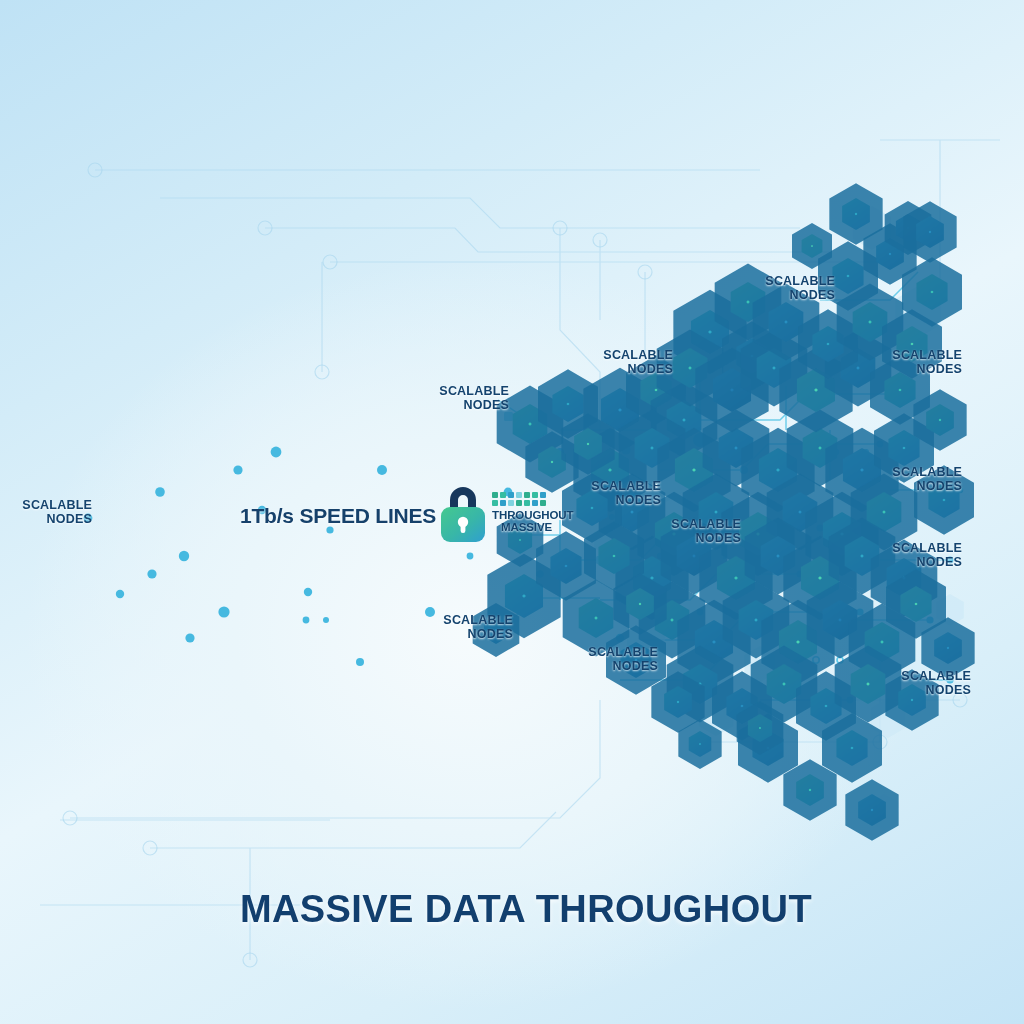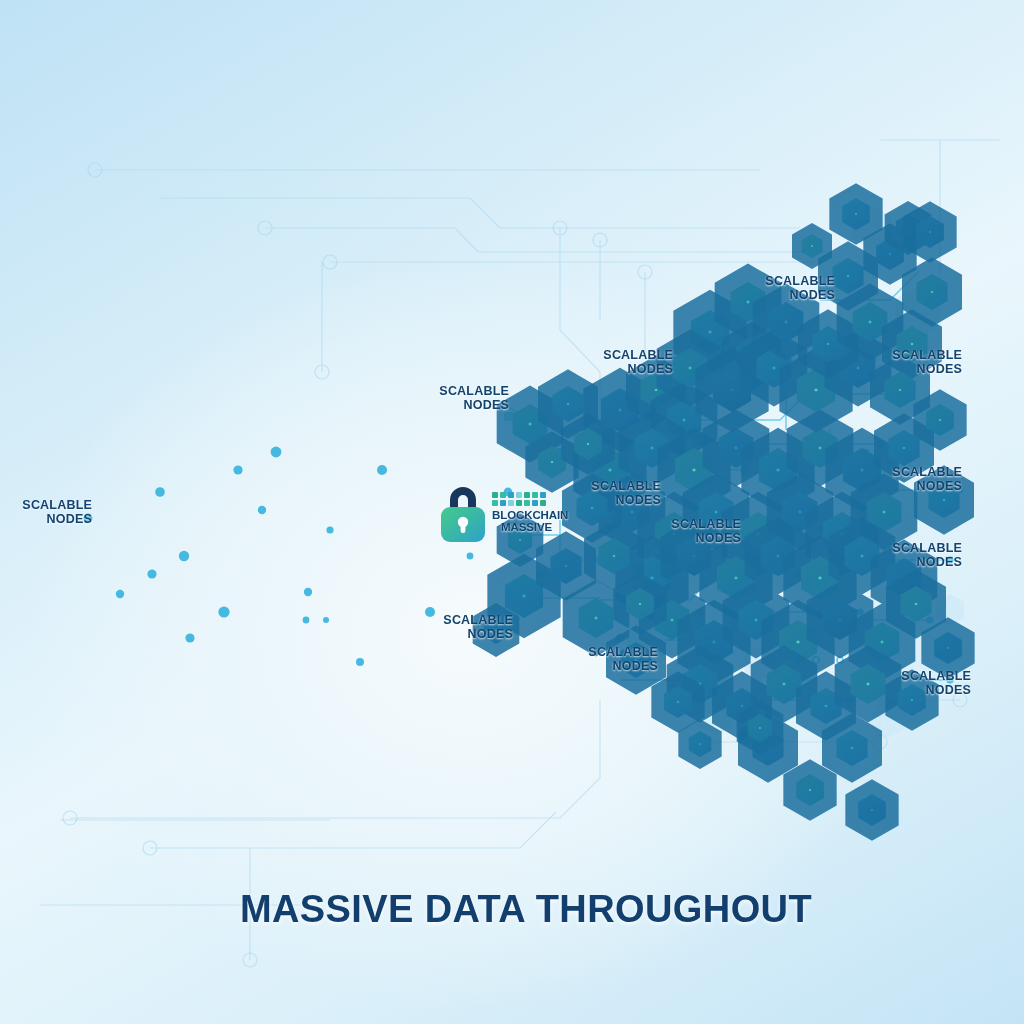--- a/index.html
+++ b/index.html
@@ -630,21 +630,22 @@
         <i style="background: rgb(47, 159, 201);"></i>
         <i style="background: rgb(53, 189, 162);"></i>
         <i style="background: rgb(47, 159, 201);"></i>
         <i style="background: rgb(127, 211, 224);"></i>
         <i style="background: rgb(47, 174, 142);"></i>
         <i style="background: rgb(53, 189, 162);"></i>
         <i style="background: rgb(47, 159, 201);"></i>
         <i style="background: rgb(47, 174, 142);"></i>
       </div>
     <div class="brand-text">
-      <span>BLOCKCHAIN</span>
+      <span>THROUGHOUT</span>
       <span class="b2">MASSIVE</span>
     </div>
   </div>
 
+  <div id="speed-label">1Tb/s SPEED LINES</div>
 
   <div id="main-title">MASSIVE DATA THROUGHOUT</div>
 
 </div>
 
 </body></html>

